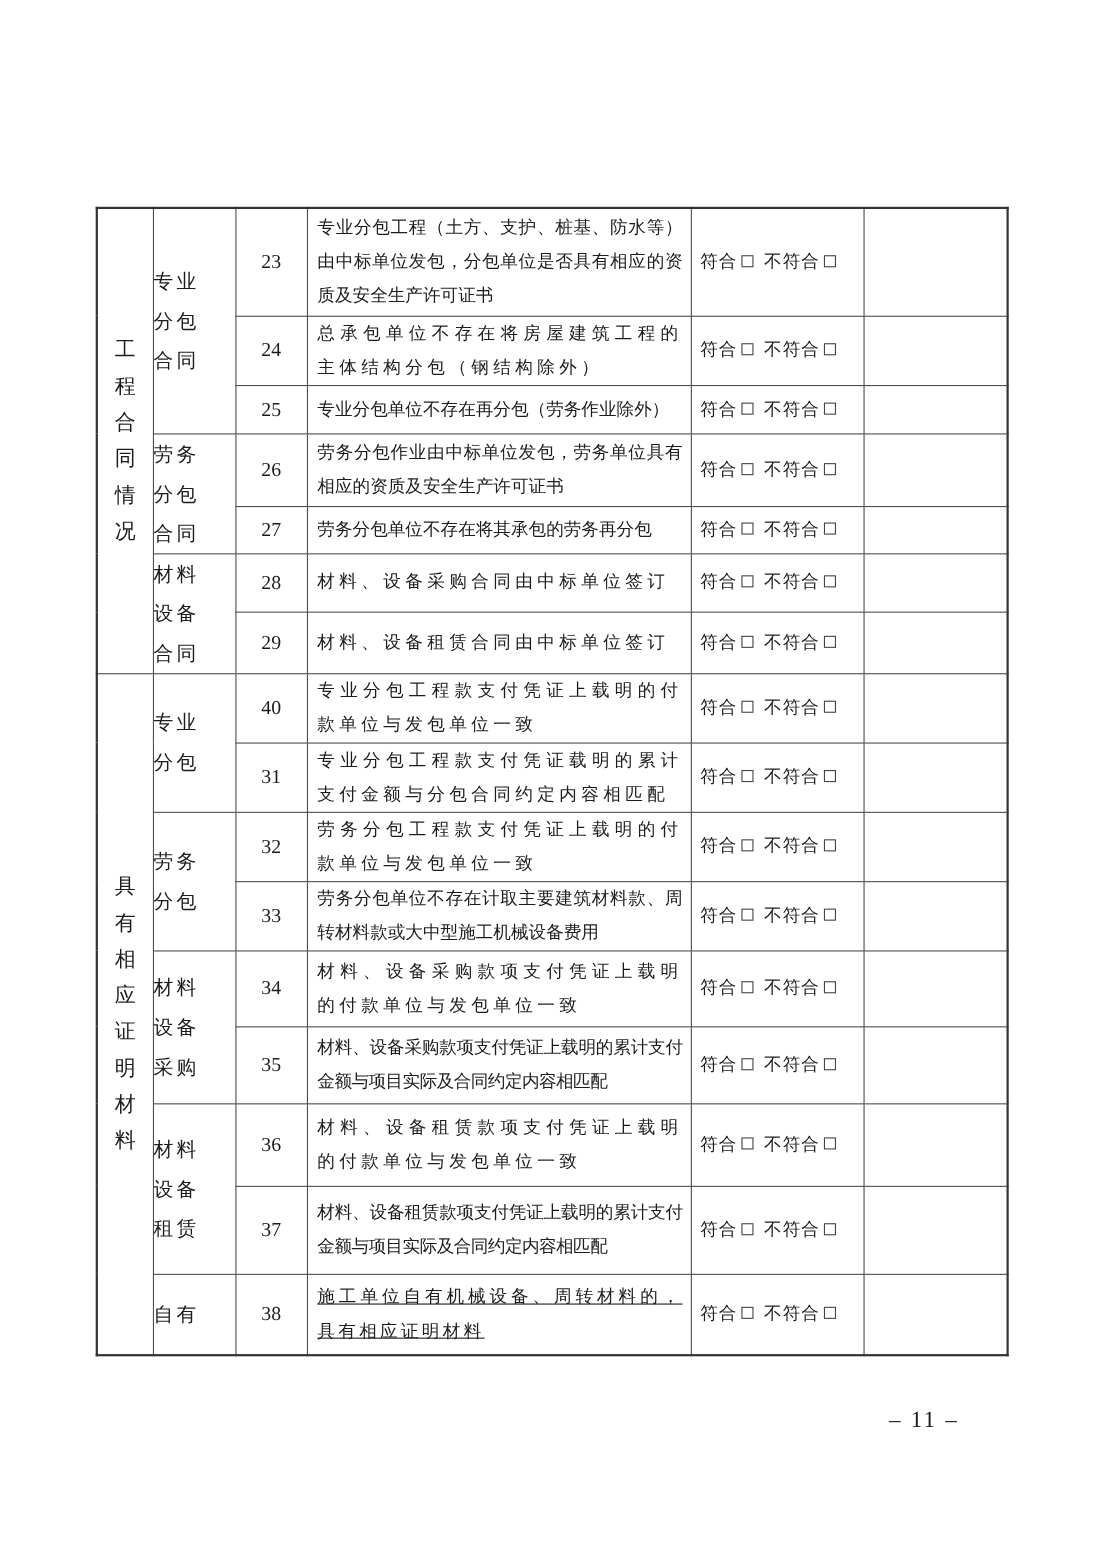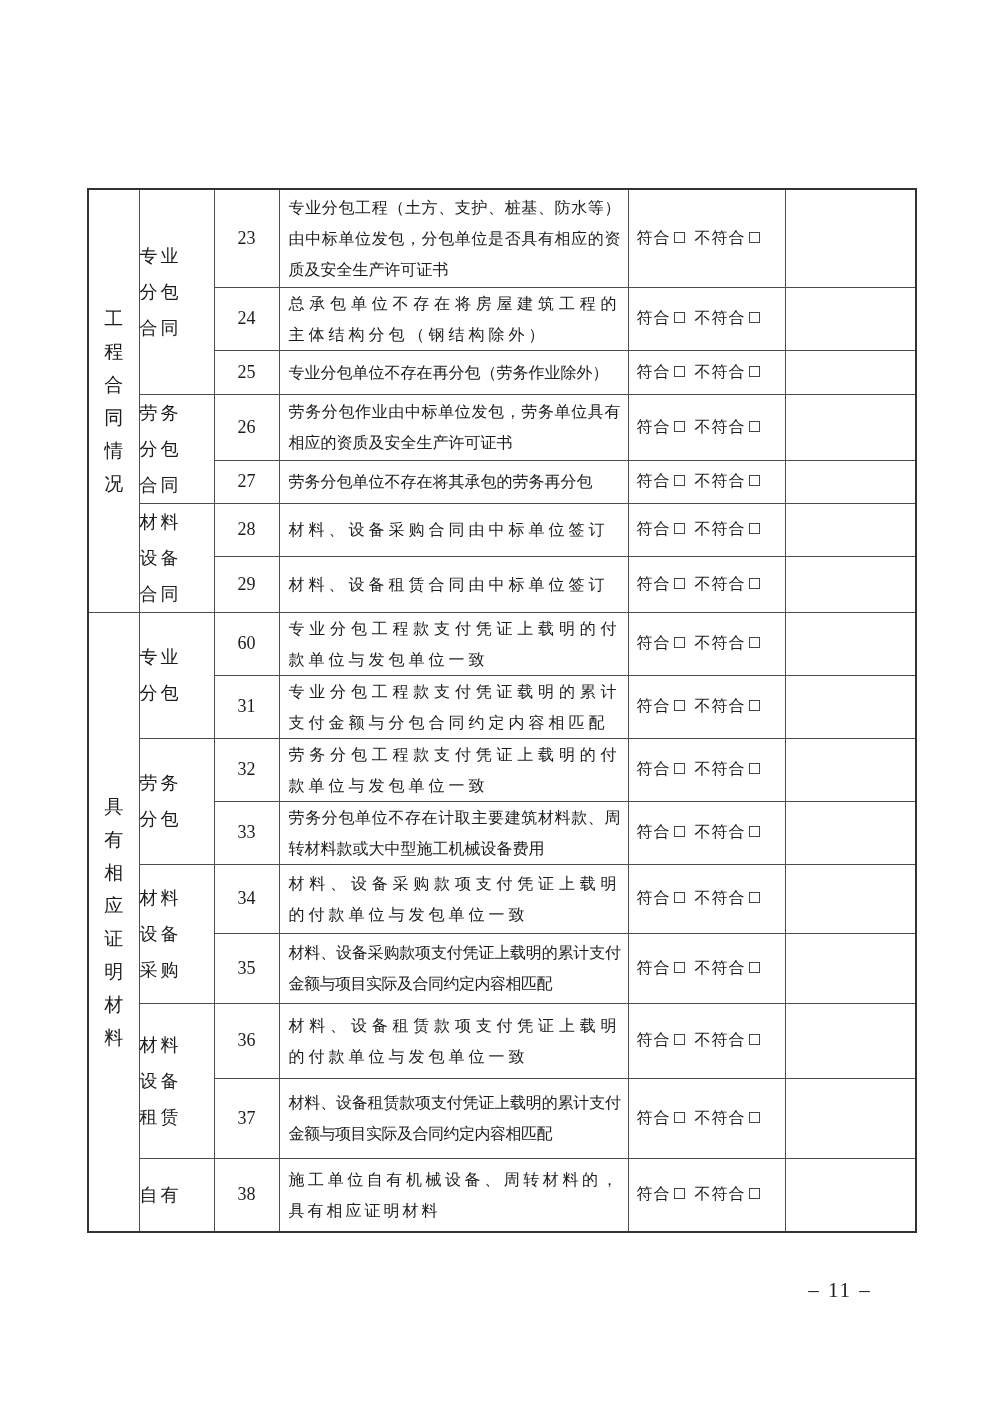--- a/index.html
+++ b/index.html
@@ -50,21 +50,21 @@
   }
   td.desc {
     font-size: 16px;
     line-height: 31px;
     padding: 0 7px 0 9px;
     text-align: justify;
   }
   td.desc.tight  { letter-spacing: 0; }
   td.desc.tight2 { letter-spacing: -0.5px; }
   td.desc.loose  { letter-spacing: 4px; }
-  td.desc.loose2 { letter-spacing: 3px; }
+  td.desc.loose2 { letter-spacing: 3px; text-decoration: underline; }
   td.comp {
     font-size: 16px;
     padding-left: 8px;
     white-space: nowrap;
   }
   td.comp .lbl { letter-spacing: 1px; }
   .box {
     display: inline-block;
     width: 11px;
     height: 11px;
@@ -175,21 +175,21 @@
         <td class="blank"></td>
       </tr>
 
       <tr style="height:62px">
         <td class="cat" rowspan="9">
           <div class="vtext">具有相应证明材料</div>
         </td>
         <td class="grp" rowspan="2">
           <div class="gtext">专业分包</div>
         </td>
-        <td class="num">60</td>
+        <td class="num">40</td>
         <td class="desc loose">专业分包工程款支付凭证上载明的付款单位与发包单位一致</td>
         <td class="comp">
           <span class="lbl">符合</span><span class="box first"></span><span class="lbl">不符合</span><span class="box"></span>
         </td>
         <td class="blank"></td>
       </tr>
 
       <tr style="height:63px">
         <td class="num">31</td>
         <td class="desc loose">专业分包工程款支付凭证载明的累计支付金额与分包合同约定内容相匹配</td>

